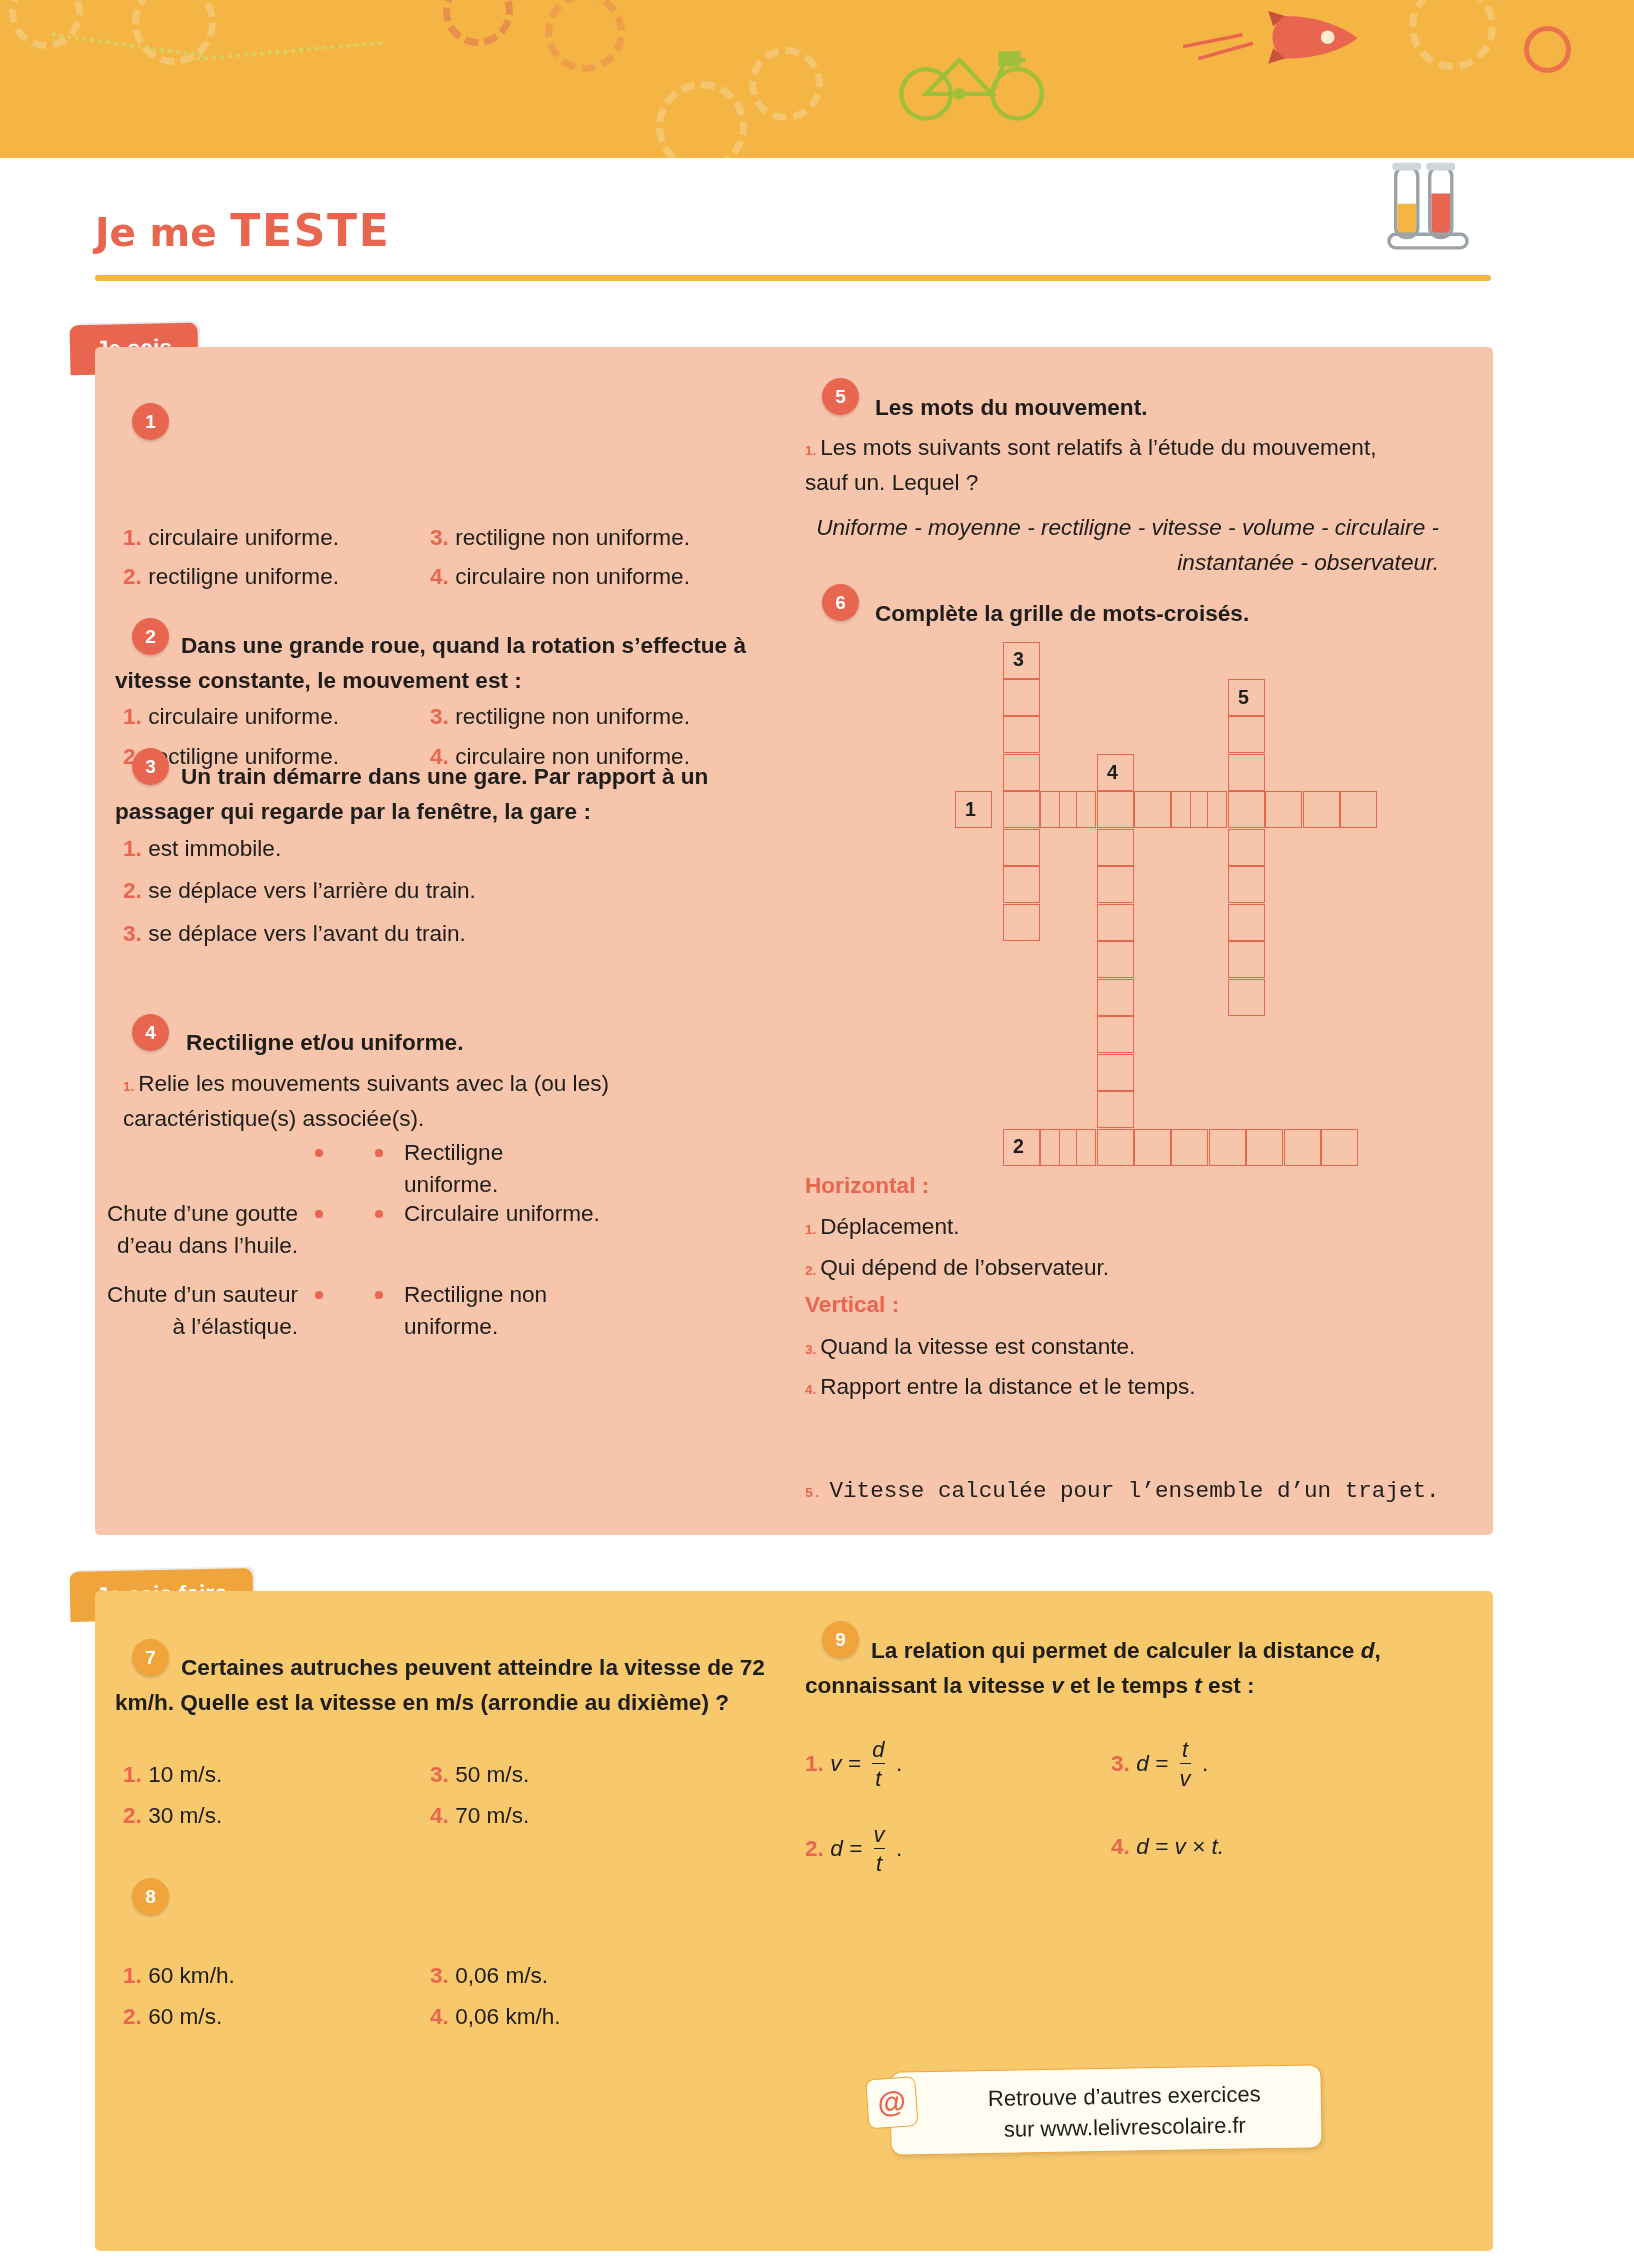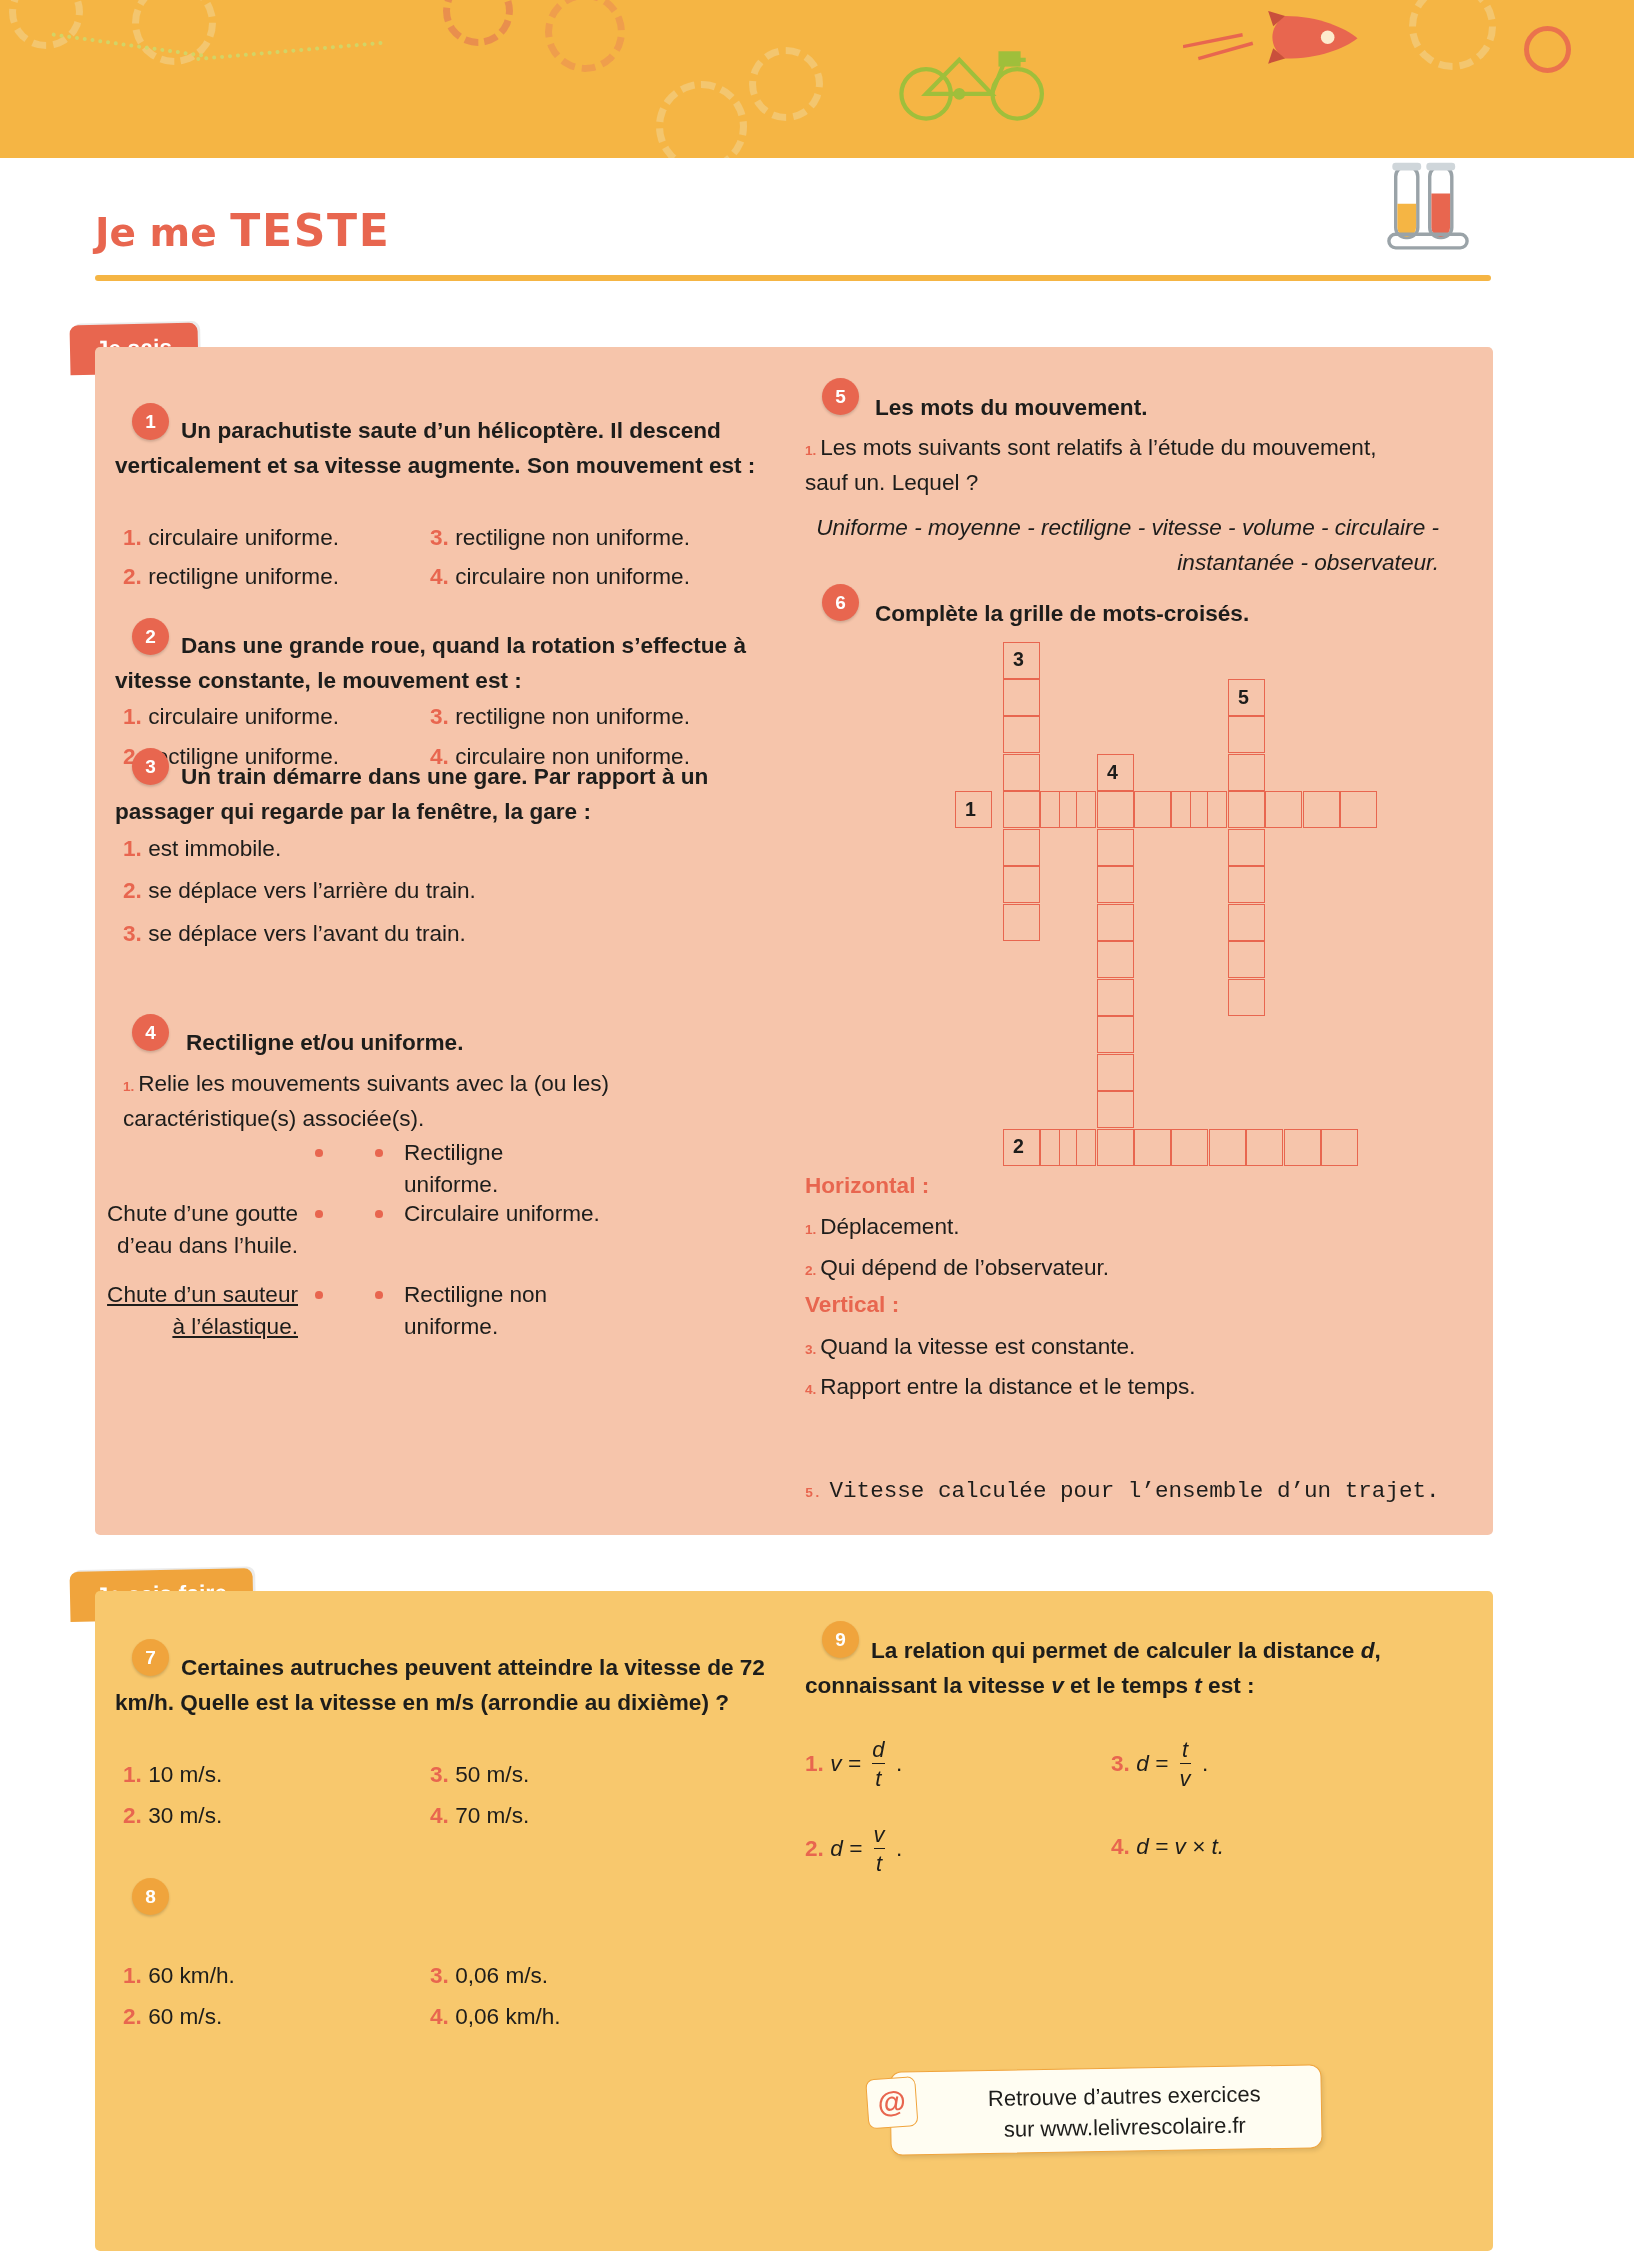--- a/index.html
+++ b/index.html
@@ -290,21 +290,20 @@
     <path d="M64 38 h22 v40 a11 11 0 0 1 -22 0 z" fill="#e8664f"></path>
     <rect x="14" y="86" width="92" height="16" rx="8" fill="none" stroke="#9aa3a8" stroke-width="4"></rect>
     <rect x="18" y="2" width="34" height="9" rx="4" fill="#cfd6da"></rect>
     <rect x="58" y="2" width="34" height="9" rx="4" fill="#cfd6da"></rect>
   </svg>
 
   <div class="tab tab-jesais">Je sais</div>
   <div class="panel panel-jesais"></div>
 
   <div class="qnum red" style="left:132px; top:245px;">1</div>
-  <div class="qtext col" style="left:115px; top:255px; width:651px; text-indent:66px;">Un parachutiste saute d’un hélicoptère. Il descend verticalement et sa vitesse augmente. Son mouvement est :</div>
   <div class="opt" style="position:absolute; left:123px; top:362px;">
     <span class="optnum">1.</span>
     <span>circulaire uniforme.</span>
   </div>
   <div class="opt" style="position:absolute; left:430px; top:362px;">
     <span class="optnum">3.</span>
     <span>rectiligne non uniforme.</span>
   </div>
   <div class="opt" style="position:absolute; left:123px; top:401px;">
     <span class="optnum">2.</span>
@@ -358,21 +357,21 @@
 
   <span class="dot" style="position:absolute; left:315px; top:991px;"></span>
   <span class="dot" style="position:absolute; left:375px; top:991px;"></span>
   <div class="relie-item" style="position:absolute; left:404px; top:979px; width:196px;">Rectiligne uniforme.</div>
 
   <div class="relie-item" style="position:absolute; left:102px; top:1040px; width:196px; text-align:right;">Chute d’une goutte d’eau dans l’huile.</div>
   <span class="dot" style="position:absolute; left:315px; top:1052px;"></span>
   <span class="dot" style="position:absolute; left:375px; top:1052px;"></span>
   <div class="relie-item" style="position:absolute; left:404px; top:1040px; width:196px;">Circulaire uniforme.</div>
 
-  <div class="relie-item" style="position:absolute; left:102px; top:1121px; width:196px; text-align:right;text-decoration:underline;">Chute d’un sauteur à l’élastique.</div>
+  <div class="relie-item" style="position:absolute; left:102px; top:1121px; width:196px; text-align:right;">Chute d’un sauteur à l’élastique.</div>
   <span class="dot" style="position:absolute; left:315px; top:1133px;"></span>
   <span class="dot" style="position:absolute; left:375px; top:1133px;"></span>
   <div class="relie-item" style="position:absolute; left:404px; top:1121px; width:209px;">Rectiligne non uniforme.</div>
 
   <div class="qnum red" style="left:822px; top:220px;">5</div>
   <div class="qtext" style="position:absolute; left:875px; top:232px;">Les mots du mouvement.</div>
   <div style="position:absolute; left:805px; top:272px; width:596px;">
     <span class="optnum">1.</span>
     <span class="opt">Les mots suivants sont relatifs à l’étude du mouvement, sauf un. Lequel ?</span>
   </div>

